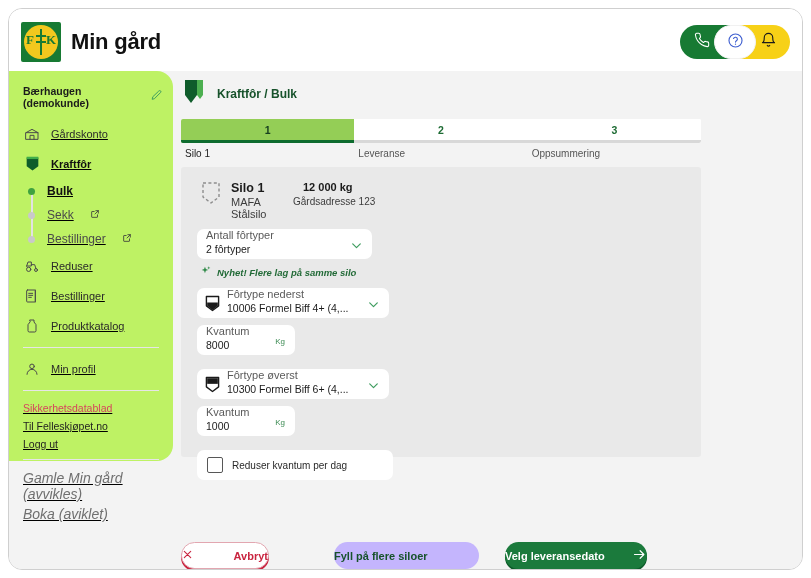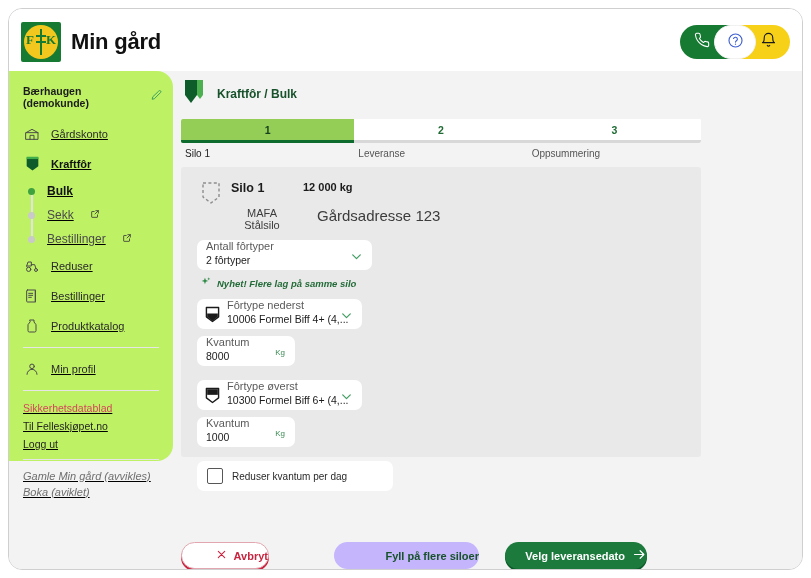--- a/index.html
+++ b/index.html
@@ -141,21 +141,21 @@
   .divider { height: 1px; background: #e6e6e6; margin: 6px 14px; }
 
   .links { padding: 2px 14px 0 14px; }
   .links a {
     display: block; font-size: 10.5px; color: #1f1f1f;
     text-decoration: none; padding: 3px 0;
   }
   .links a.red { color: #d6445c; }
   .foot-links { padding: 2px 14px 10px 14px; }
   .foot-links span {
-    display: block; font-size: 11px; color: #6f6f6f;
+    display: block; font-size: 14px; color: #6f6f6f;
     font-style: italic; padding: 2px 0;
   }
 
   
   .main { position: absolute; left: 172px; top: 62px; width: 540px; }
 
   .crumb-row { display: flex; align-items: center; gap: 10px; padding: 8px 0 10px 2px; }
   .crumb-title { font-size: 12px; font-weight: bold; color: #17522b; }
 
   
@@ -176,62 +176,62 @@
   .card {
     margin-top: 8px;
     width: 520px; height: 290px;
     background: #e9e9e9;
     border-radius: 3px;
     padding: 14px 16px;
   }
 
   .silo-head { display: flex; align-items: flex-start; gap: 10px; padding-left: 4px; }
   .silo-txt .l1 { display: flex; gap: 10px; }
-  .silo-txt .l2 { display: flex; gap: 24px; margin-top: 12px; text-align: center; }
+  .silo-txt .l2 { display: flex; gap: 0; margin-top: 1px; }
   .s-name { font-size: 12.5px; font-weight: bold; color: #1b1b1b; width: 62px; }
   .s-cap  { font-size: 11px; font-weight: bold; color: #1b1b1b; }
   .s-model{ font-size: 11px; color: #3c3c3c; width: 62px; }
-  .s-addr { font-size: 15px; color: #3c3c3c; }
+  .s-addr { font-size: 10px; color: #3c3c3c; }
 
   .field {
     background: #ffffff; border-radius: 7px;
     height: 30px; display: flex; align-items: center;
     padding: 0 9px; position: relative;
   }
   .field .flabel { position: absolute; left: 9px; top: 0; font-size: 11px; color: #5a5a5a; }
   .field.with-ico .flabel { left: 30px; }
   .field .fvalue { position: absolute; left: 9px; top: 14px; font-size: 10.5px; color: #1b1b1b; }
   .field.with-ico .fvalue { left: 30px; }
   .chev { position: absolute; right: 9px; top: 9px; }
   .fico { position: absolute; left: 8px; top: 7px; }
   .kg-unit { position: absolute; right: 10px; top: 12px; font-size: 8px; color: #3e8c55; }
 
   .w-antall { width: 175px; margin-top: 9px; }
-  .w-ftype  { width: 165px; margin-top: 8px; }
+  .w-ftype  { width: 192px; margin-top: 8px; }
   .w-kvant  { width: 98px;  margin-top: 7px; }
 
   .nyhet { display: flex; align-items: center; gap: 5px; margin-top: 6px; padding-left: 2px; }
   .nyhet span { font-size: 9.5px; font-style: italic; color: #236b38; font-weight: bold; }
 
   .check-field {
     width: 196px; height: 30px; margin-top: 14px;
     background: #ffffff; border-radius: 7px;
     display: flex; align-items: center; gap: 9px; padding: 0 10px;
   }
   .cbox { width: 16px; height: 16px; border: 1.5px solid #575757; border-radius: 2px; background:#fff; }
   .check-label { font-size: 10px; color: #2a2a2a; }
 
   
   .actions {
     position: absolute; left: 172px; top: 533px;
     width: 540px; display: flex; align-items: center; gap: 10px;
   }
   .btn {
     height: 27px; border-radius: 14px;
-    display: flex; align-items: center; justify-content: flex-end;
+    display: flex; align-items: center; justify-content: space-between;
     font-size: 11px; font-weight: bold; gap: 7px;
     cursor: pointer; user-select: none;
   }
   .btn-cancel {
     width: 88px; background: #ffffff; color: #c9243f;
     border: 1.5px solid #e2a6b0; box-shadow: 0 2px 0 #c9243f;
   }
   .btn-more {
     width: 145px; background: #c4b5fd; color: #17522b;
     margin-left: 55px;

